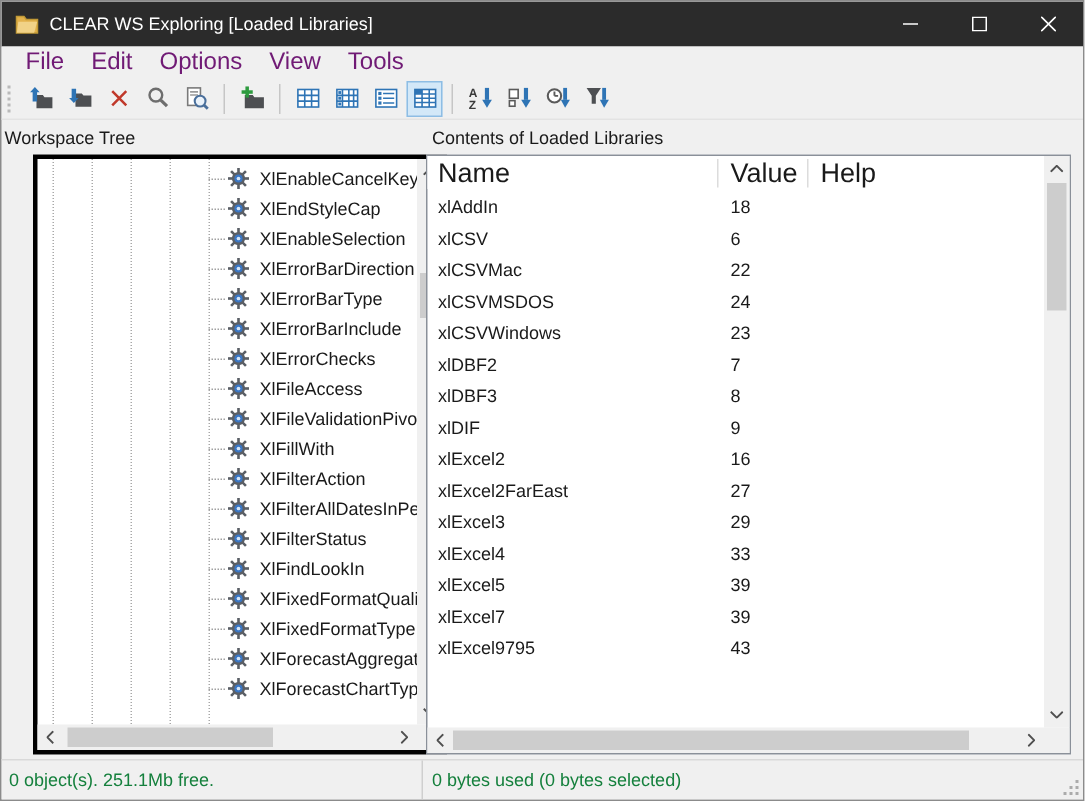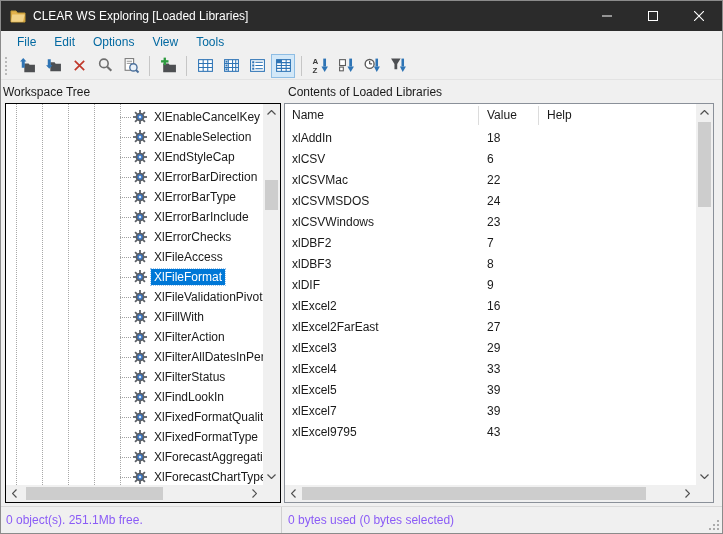--- a/index.html
+++ b/index.html
@@ -9,67 +9,67 @@
     position:relative; width:723px; height:534px;
     background:#f0f0f0; border:1px solid #8b8b8b; overflow:hidden;
   }
   
   .titlebar{ height:30px; background:#2b2b2b; display:flex; align-items:center; }
   .app-icon{ margin-left:9px; flex:none; }
   .title-text{ color:#ffffff; font-size:12px; margin-left:7px; white-space:nowrap; }
   .win-controls{ margin-left:auto; display:flex; height:100%; }
   .win-btn{ width:46px; height:100%; display:flex; align-items:center; justify-content:center; }
   
-  .menubar{ height:21px; display:flex; align-items:center; padding-left:7px; font-size:12px; color:#0369a1; background:#f0f0f0; }
+  .menubar{ height:21px; display:flex; align-items:center; padding-left:7px; font-size:16px; color:#701a75; background:#f0f0f0; }
   .menu-item{ padding:2px 9px; }
   
   .toolbar{ height:28px; display:flex; align-items:center; padding-left:3px; border-bottom:1px solid #e3e3e3; background:#f0f0f0; }
   .grip{ width:5px; height:18px; border-left:2px dotted #b9b9b9; margin:0 4px 0 1px; }
   .tbtn{ width:24px; height:24px; display:flex; align-items:center; justify-content:center; margin:0 1px; border:1px solid transparent; }
   .tbtn.pressed{ background:#d3e8f8; border:1px solid #8ebde4; }
   .tsep{ width:1px; height:20px; background:#c6c6c6; margin:0 5px; }
   
   .panel-label{ position:absolute; font-size:12px; color:#1a1a1a; top:84px; }
   .panel-label.left{ left:2px; }
   .panel-label.right{ left:287px; }
   
   .panel{ position:absolute; top:102px; height:400px; background:#ffffff; }
-  .panel.tree-panel{ left:4px;  width:276px; border:1px solid #000000;padding-left:44px; }
+  .panel.tree-panel{ left:21px;  width:276px; border:3px solid #000000;padding-left:44px; }
   .panel.table-panel{ left:283px; width:430px; border:1px solid #8a9099; }
   
   .vscroll{ position:absolute; top:0; right:0; width:17px; bottom:17px; background:#f0f0f0; }
   .hscroll{ position:absolute; left:0; right:17px; bottom:0; height:17px; background:#f0f0f0; }
   .sb-corner{ position:absolute; right:0; bottom:0; width:17px; height:17px; background:#f0f0f0; }
   .sb-arrow{ position:absolute; width:17px; height:17px; display:flex; align-items:center; justify-content:center; }
   .vscroll .up{ top:0; } .vscroll .down{ bottom:0; }
   .hscroll .left{ left:0; } .hscroll .right{ right:0; }
   .vthumb{ position:absolute; left:2px; width:13px; background:#cdcdcd; }
   .hthumb{ position:absolute; top:2px; height:13px; background:#cdcdcd; }
   
   .tree-body{ position:absolute; left:0; top:0; right:17px; bottom:17px; overflow:hidden; padding-top:3px; }
   .guide{ position:absolute; top:0; bottom:0; width:1px;
           background-image:repeating-linear-gradient(to bottom,#a8a8a8 0 1px,transparent 1px 2px); }
   .tree-row{ position:relative; height:20px; display:flex; align-items:center; padding-left:114px; white-space:nowrap; }
   .connector{ width:11px; height:0; border-top:1px dotted #a0a0a0; flex:none; margin-right:2px; }
   .gear{ flex:none; margin-right:4px; }
   .tree-label{ font-size:12px; color:#1a1a1a; padding:1px 3px; }
   .tree-row.selected .tree-label{ background:#0078d7; color:#ffffff; outline:1px dotted #9cc5ec; }
   
-  .thead{ position:absolute; top:0; left:0; right:17px; height:22px; display:flex; align-items:center; font-size:12px; color:#1a1a1a; background:#ffffff; }
+  .thead{ position:absolute; top:0; left:0; right:17px; height:22px; display:flex; align-items:center; font-size:18px; color:#1a1a1a; background:#ffffff; }
   .th{ height:19px; display:flex; align-items:center; }
   .th.name{ width:194px; padding-left:7px; border-right:1px solid #dcdcdc; }
   .th.value{ width:60px; padding-left:8px; border-right:1px solid #dcdcdc; }
   .th.help{ flex:1; padding-left:8px; }
   .table-body{ position:absolute; top:23px; left:0; right:17px; bottom:17px; overflow:hidden; }
   .trow{ height:21px; display:flex; align-items:center; font-size:12px; color:#1a1a1a; }
   .td-name{ width:194px; padding-left:7px; }
   .td-value{ width:60px; padding-left:8px; }
   .td-help{ flex:1; padding-left:8px; }
   
-  .statusbar{ position:absolute; left:0; right:0; bottom:0; height:27px; background:#f0f0f0; border-top:1px solid #d9d9d9; display:flex; font-size:12px; color:#8b5cf6; }
+  .statusbar{ position:absolute; left:0; right:0; bottom:0; height:27px; background:#f0f0f0; border-top:1px solid #d9d9d9; display:flex; font-size:12px; color:#15803d; }
   .status-cell{ display:flex; align-items:center; }
   .status-cell.left{ width:281px; border-right:1px solid #cfcfcf; padding-left:5px; }
   .status-cell.right{ flex:1; padding-left:6px; }
   .grip-dots{ position:absolute; right:3px; bottom:3px; width:10px; height:10px; }
   .grip-dots i{ position:absolute; width:2px; height:2px; background:#ababab; }
 </style>
 </head>
 <body>
 
 <div class="window">
@@ -257,52 +257,52 @@
       <g fill="#5a5f66">
         <rect x="7" y="0" width="2" height="16"></rect>
         <rect x="7" y="0" width="2" height="16" transform="rotate(45 8 8)"></rect>
         <rect x="7" y="0" width="2" height="16" transform="rotate(90 8 8)"></rect>
         <rect x="7" y="0" width="2" height="16" transform="rotate(135 8 8)"></rect>
         <circle cx="8" cy="8" r="5"></circle>
       </g>
       <circle cx="8" cy="8" r="3.1" fill="#3a76c4"></circle>
       <circle cx="8" cy="8" r="1.4" fill="#d5e6f8"></circle>
     </svg>
+    <span class="tree-label">XlEndStyleCap</span>
+  </div>
+
+  <div class="tree-row">
+    <span class="connector"></span>
+    <svg class="gear" width="14" height="14" viewBox="0 0 16 16">
+      <g fill="#5a5f66">
+        <rect x="7" y="0" width="2" height="16"></rect>
+        <rect x="7" y="0" width="2" height="16" transform="rotate(45 8 8)"></rect>
+        <rect x="7" y="0" width="2" height="16" transform="rotate(90 8 8)"></rect>
+        <rect x="7" y="0" width="2" height="16" transform="rotate(135 8 8)"></rect>
+        <circle cx="8" cy="8" r="5"></circle>
+      </g>
+      <circle cx="8" cy="8" r="3.1" fill="#3a76c4"></circle>
+      <circle cx="8" cy="8" r="1.4" fill="#d5e6f8"></circle>
+    </svg>
     <span class="tree-label">XlEnableSelection</span>
   </div>
 
   <div class="tree-row">
     <span class="connector"></span>
     <svg class="gear" width="14" height="14" viewBox="0 0 16 16">
       <g fill="#5a5f66">
         <rect x="7" y="0" width="2" height="16"></rect>
         <rect x="7" y="0" width="2" height="16" transform="rotate(45 8 8)"></rect>
         <rect x="7" y="0" width="2" height="16" transform="rotate(90 8 8)"></rect>
         <rect x="7" y="0" width="2" height="16" transform="rotate(135 8 8)"></rect>
         <circle cx="8" cy="8" r="5"></circle>
       </g>
       <circle cx="8" cy="8" r="3.1" fill="#3a76c4"></circle>
       <circle cx="8" cy="8" r="1.4" fill="#d5e6f8"></circle>
     </svg>
-    <span class="tree-label">XlEndStyleCap</span>
-  </div>
-
-  <div class="tree-row">
-    <span class="connector"></span>
-    <svg class="gear" width="14" height="14" viewBox="0 0 16 16">
-      <g fill="#5a5f66">
-        <rect x="7" y="0" width="2" height="16"></rect>
-        <rect x="7" y="0" width="2" height="16" transform="rotate(45 8 8)"></rect>
-        <rect x="7" y="0" width="2" height="16" transform="rotate(90 8 8)"></rect>
-        <rect x="7" y="0" width="2" height="16" transform="rotate(135 8 8)"></rect>
-        <circle cx="8" cy="8" r="5"></circle>
-      </g>
-      <circle cx="8" cy="8" r="3.1" fill="#3a76c4"></circle>
-      <circle cx="8" cy="8" r="1.4" fill="#d5e6f8"></circle>
-    </svg>
     <span class="tree-label">XlErrorBarDirection</span>
   </div>
 
   <div class="tree-row">
     <span class="connector"></span>
     <svg class="gear" width="14" height="14" viewBox="0 0 16 16">
       <g fill="#5a5f66">
         <rect x="7" y="0" width="2" height="16"></rect>
         <rect x="7" y="0" width="2" height="16" transform="rotate(45 8 8)"></rect>
         <rect x="7" y="0" width="2" height="16" transform="rotate(90 8 8)"></rect>
@@ -356,35 +356,20 @@
         <rect x="7" y="0" width="2" height="16" transform="rotate(90 8 8)"></rect>
         <rect x="7" y="0" width="2" height="16" transform="rotate(135 8 8)"></rect>
         <circle cx="8" cy="8" r="5"></circle>
       </g>
       <circle cx="8" cy="8" r="3.1" fill="#3a76c4"></circle>
       <circle cx="8" cy="8" r="1.4" fill="#d5e6f8"></circle>
     </svg>
     <span class="tree-label">XlFileAccess</span>
   </div>
 
-  <div class="tree-row selected">
-    <span class="connector"></span>
-    <svg class="gear" width="14" height="14" viewBox="0 0 16 16">
-      <g fill="#5a5f66">
-        <rect x="7" y="0" width="2" height="16"></rect>
-        <rect x="7" y="0" width="2" height="16" transform="rotate(45 8 8)"></rect>
-        <rect x="7" y="0" width="2" height="16" transform="rotate(90 8 8)"></rect>
-        <rect x="7" y="0" width="2" height="16" transform="rotate(135 8 8)"></rect>
-        <circle cx="8" cy="8" r="5"></circle>
-      </g>
-      <circle cx="8" cy="8" r="3.1" fill="#3a76c4"></circle>
-      <circle cx="8" cy="8" r="1.4" fill="#d5e6f8"></circle>
-    </svg>
-    <span class="tree-label">XlFileFormat</span>
-  </div>
 
   <div class="tree-row">
     <span class="connector"></span>
     <svg class="gear" width="14" height="14" viewBox="0 0 16 16">
       <g fill="#5a5f66">
         <rect x="7" y="0" width="2" height="16"></rect>
         <rect x="7" y="0" width="2" height="16" transform="rotate(45 8 8)"></rect>
         <rect x="7" y="0" width="2" height="16" transform="rotate(90 8 8)"></rect>
         <rect x="7" y="0" width="2" height="16" transform="rotate(135 8 8)"></rect>
         <circle cx="8" cy="8" r="5"></circle>

